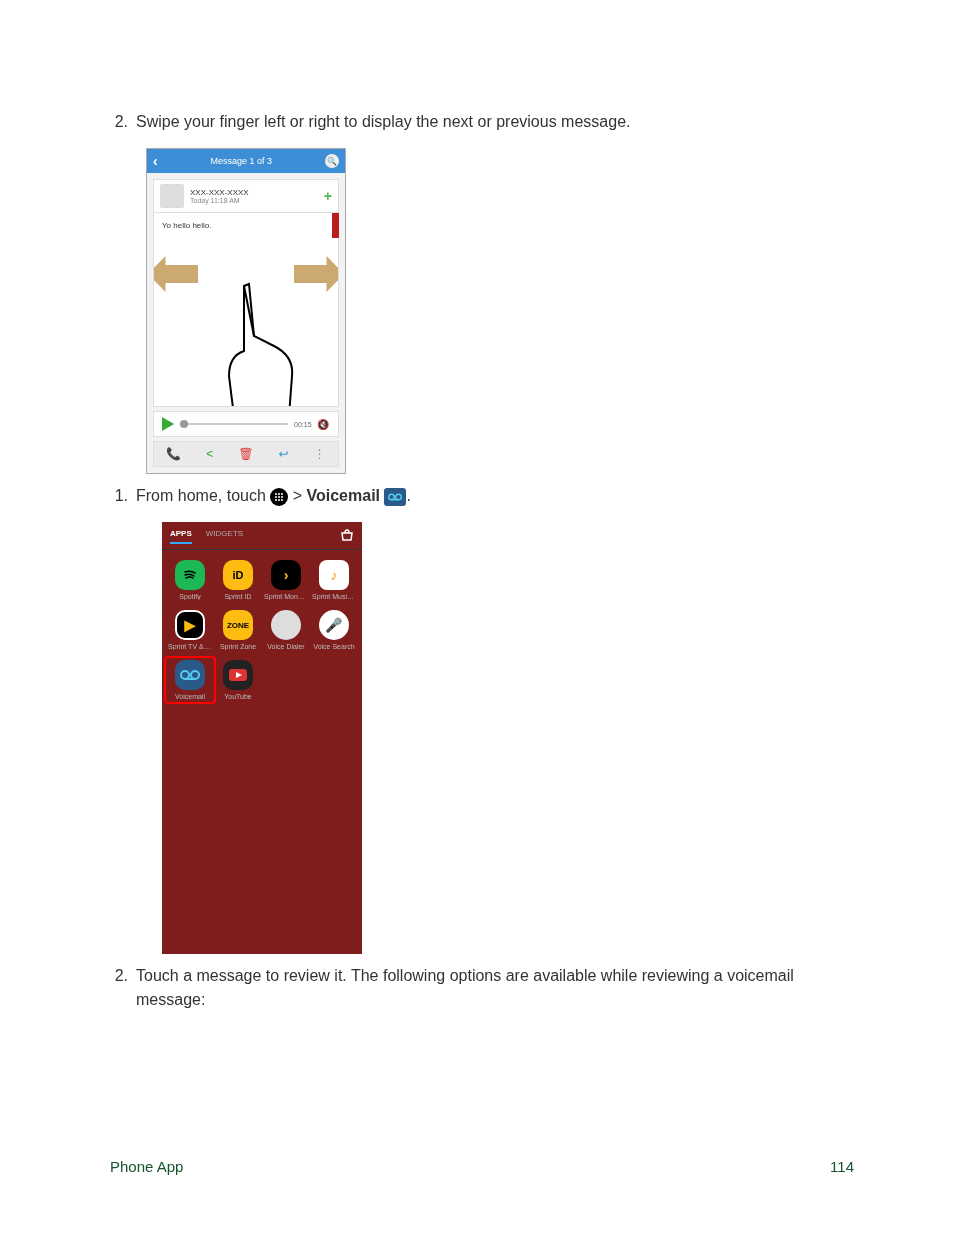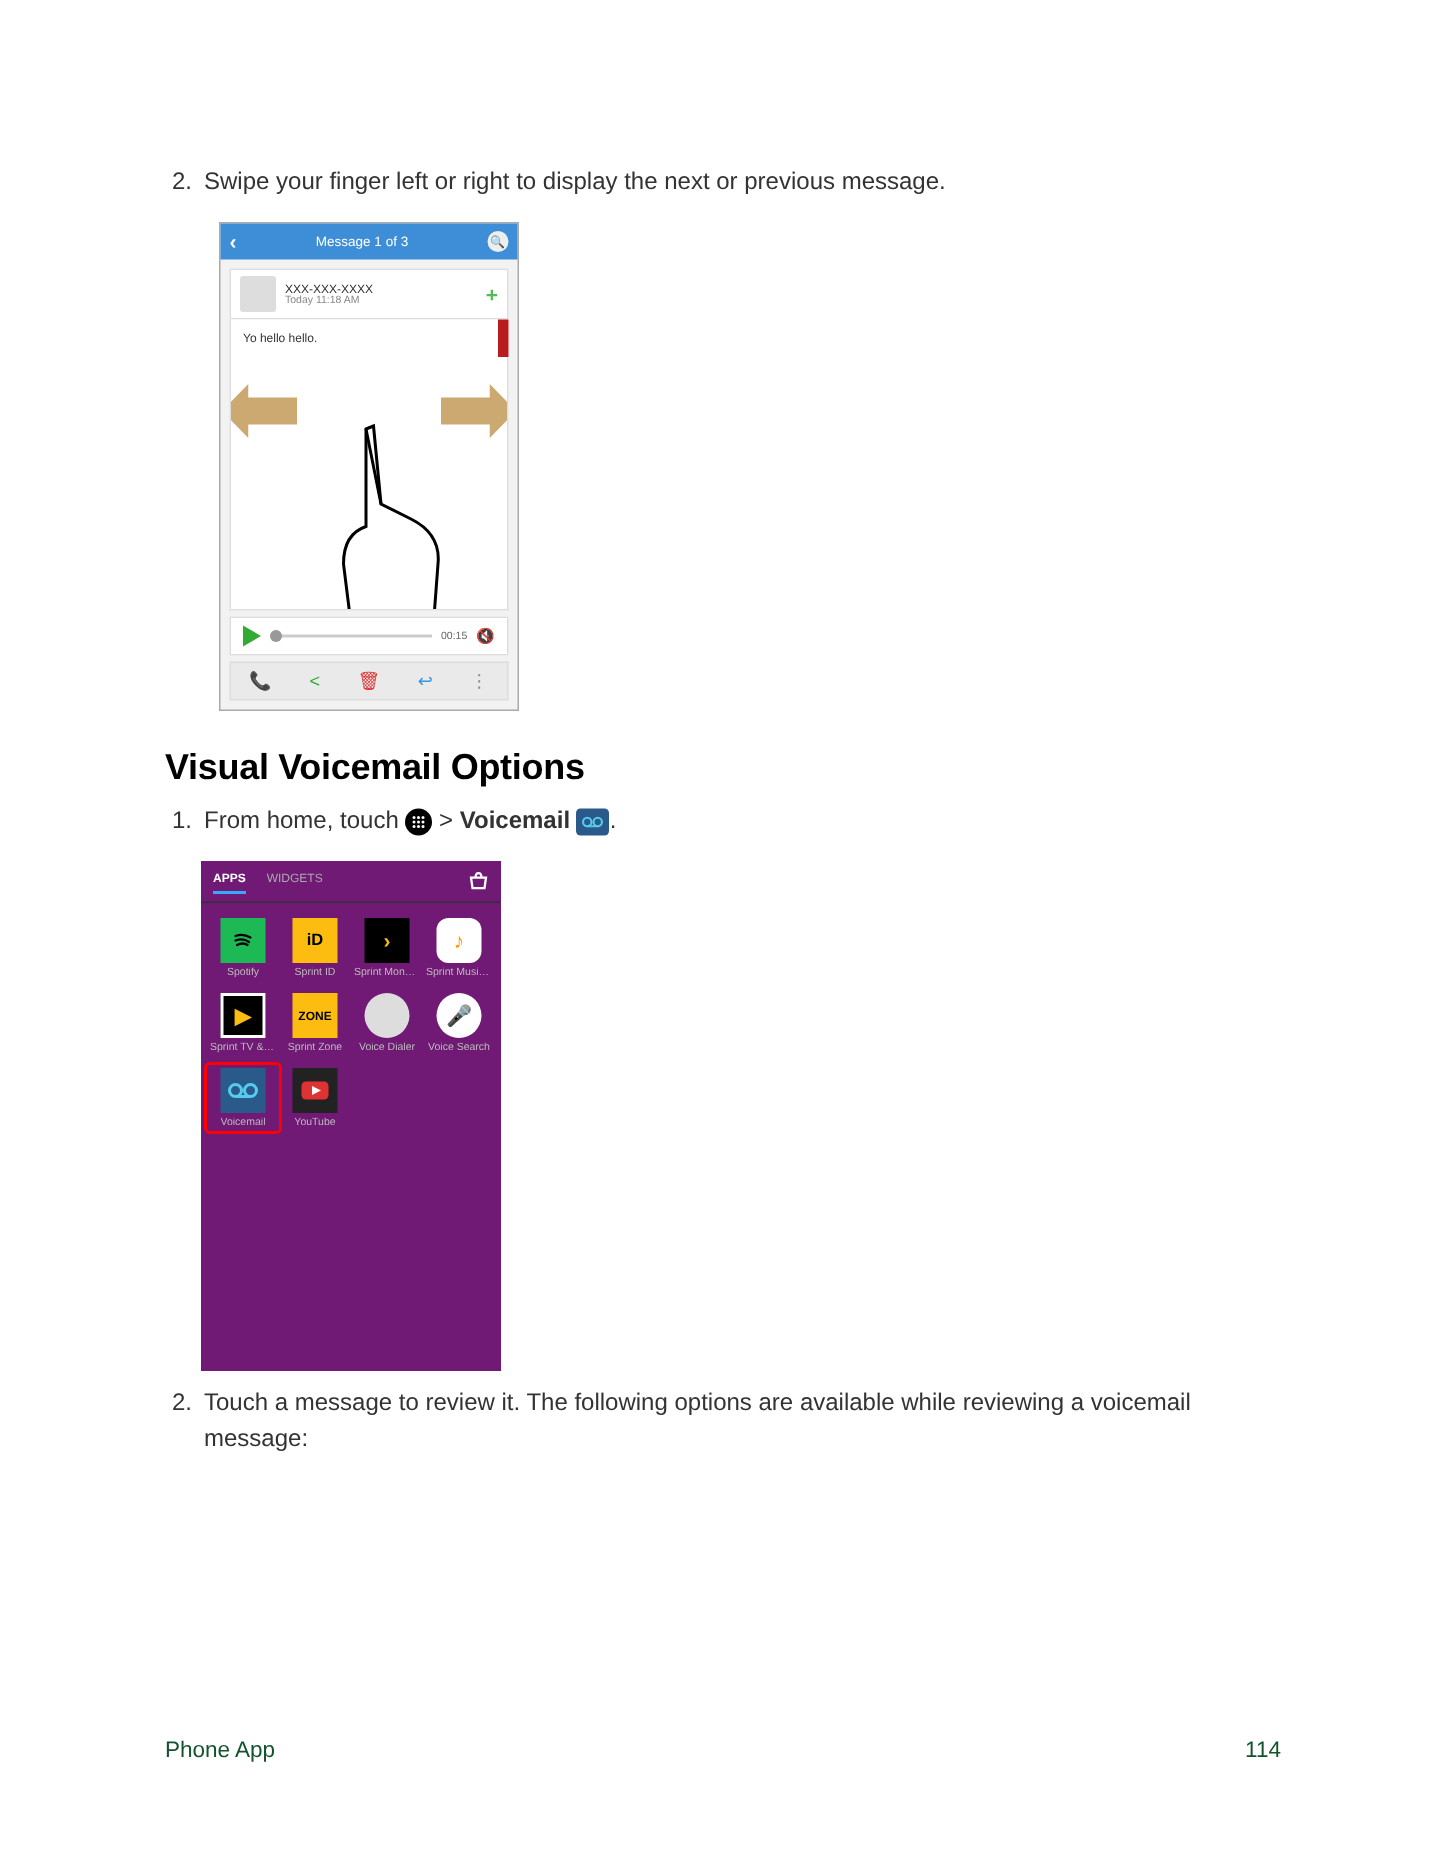--- a/index.html
+++ b/index.html
@@ -164,23 +164,23 @@
     width: 22px; height: 18px;
     border-radius: 3px;
     background: #2a5a8a;
     align-items: center; justify-content: center;
   }
   .inline-vm svg { width:14px; height:10px; }
 
   
   .shot2 {
     width: 200px;
-    height: 340px;
-    background: #701a75;
-    margin: 6px 0 10px 24px;
+    height: 432px;
+    background: #7f1d1d;
+    margin: 6px 0 10px 52px;
     color: #fff;
     padding: 6px 0 0 0;
   }
   .shot2-tabs {
     display: flex;
     align-items: center;
     font-size: 8px;
     padding: 0 8px 4px 8px;
     border-bottom: 1px solid #333;
     gap: 14px;
@@ -195,21 +195,21 @@
     padding: 10px 6px;
   }
   .app {
     display: flex;
     flex-direction: column;
     align-items: center;
     gap: 3px;
   }
   .app-label { font-size: 7px; color: #bbb; text-align:center; white-space:nowrap; overflow:hidden; text-overflow:ellipsis; max-width:44px; }
   .app-icon {
-    width: 30px; height: 30px; border-radius: 0;
+    width: 30px; height: 30px; border-radius: 10px;
     display:flex;align-items:center;justify-content:center;
     font-size: 14px; font-weight:bold;
   }
   .highlight-box {
     border: 2px solid #f00;
     border-radius: 4px;
     padding: 2px;
     margin: -4px;
   }
   .ic-spotify { background:#1db954; color:#000; }
@@ -277,21 +277,20 @@
     <div class="bottombar">
       <span class="bb-call">📞</span>
       <span class="bb-share">&lt;</span>
       <span class="bb-del">🗑</span>
       <span class="bb-reply">↩</span>
       <span class="bb-more">⋮</span>
     </div>
   </div>
 
 
-  <h2 class="h2">Visual Voicemail Options</h2>
 
 
   <div class="ol-item">
     <div class="ol-num">1.</div>
     <div class="ol-text">
       <span>From home, touch </span><span class="inline-icon">
         <svg width="12" height="12" viewBox="0 0 12 12">
             <circle cx="6" cy="6" r="5.5" fill="#000" stroke="#fff" stroke-width="0"></circle>
             <g fill="#fff">
               <circle cx="3" cy="3" r="1"></circle>

